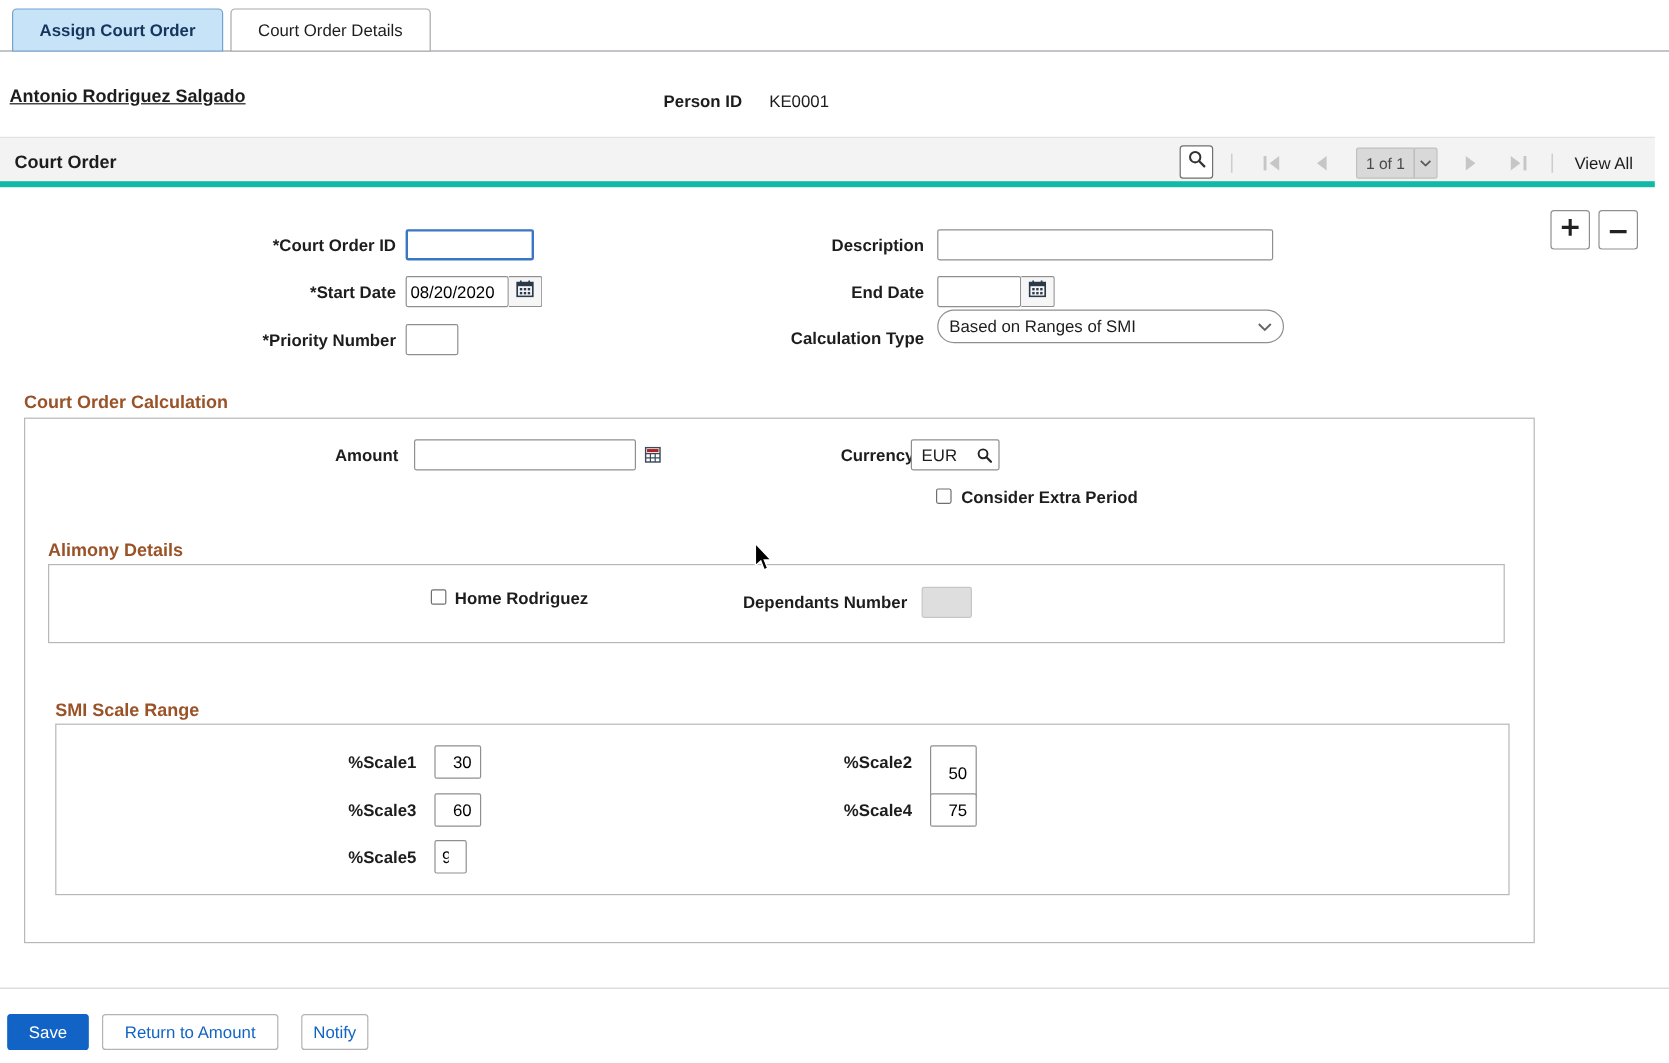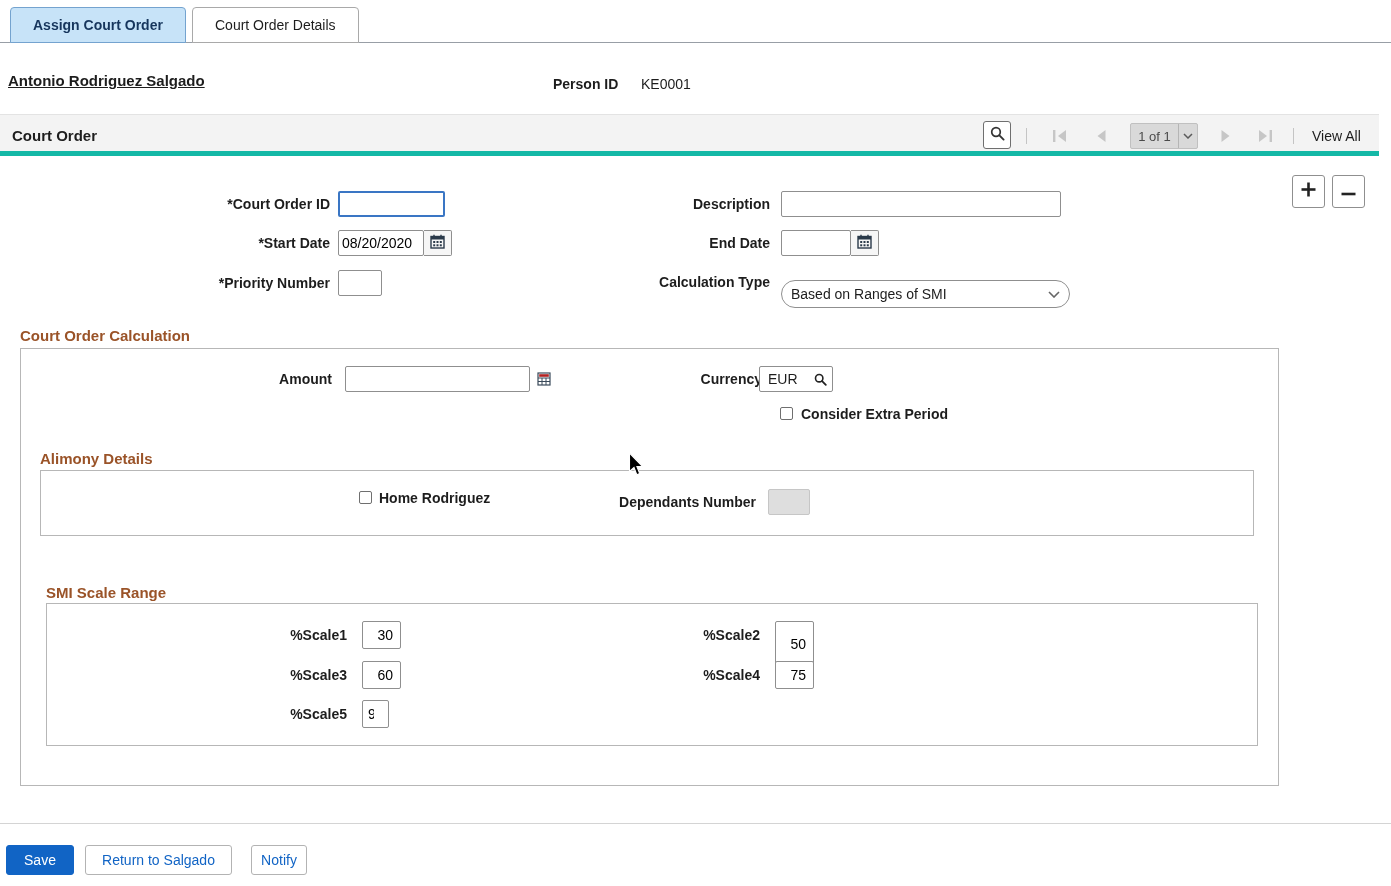--- a/index.html
+++ b/index.html
@@ -189,21 +189,21 @@
             <rect x="6.5" y="10.3" width="2" height="2"></rect>
             <rect x="9.8" y="10.3" width="2" height="2"></rect>
           </g>
         </svg>
     </span>
   </div>
 
   <div class="lblL" style="top:270px;">*Priority Number</div>
   <input class="inp" style="left: 338px; top: 270px; width: 44px;" value="">
   <div class="lblR" style="top:269px;">Calculation Type</div>
-  <div class="selectbox" style="left:781px; top:280px; width:289px;border-radius:14px;">
+  <div class="selectbox" style="left:781px; top:258px; width:289px;border-radius:14px;">
     <span>Based on Ranges of SMI</span>
     <span class="chev">
       <svg width="12" height="7" viewBox="0 0 12 7">
           <polyline points="1,1 6,6 11,1" fill="none" stroke="#666" stroke-width="1.6"></polyline>
         </svg>
     </span>
   </div>
 
   <div class="sect-h" style="left:20px; top:327px;">Court Order Calculation</div>
   <div class="gbox" style="left:20px; top:348px; width:1259px; height:438px;"></div>
@@ -260,21 +260,21 @@
   <input class="inp" style="left: 775px; top: 661px; width: 39px; height: 28px; text-align: right; padding-right: 7px;" value="75">
 
   <div class="lbl200" style="left:147px; top:701px;">%Scale5</div>
   <input class="inp" style="left: 362px; top: 700px; width: 27px; height: 28px; text-align: right; padding-right: 14px;" value="90">
 
   <div class="footer-line"></div>
   <div class="btn primary" style="left:6px; top:845px; width:68px;">
     <span>Save</span>
   </div>
   <div class="btn secondary" style="left:85px; top:845px; width:147px;">
-    <span>Return to Salgado</span>
+    <span>Return to Amount</span>
   </div>
   <div class="btn secondary" style="left:251px; top:845px; width:56px;">
     <span>Notify</span>
   </div>
 
   <span class="abs" style="left:628px; top:452px; pointer-events:none;">
     <svg width="18" height="26" viewBox="0 0 18 26">
         <path d="M1.5,1 L1.5,19.5 L6,15.5 L8.8,22.8 L11.7,21.5 L8.9,14.6 L14.6,14.6 Z" fill="#000" stroke="#fff" stroke-width="1.1"></path>
       </svg>
   </span>

